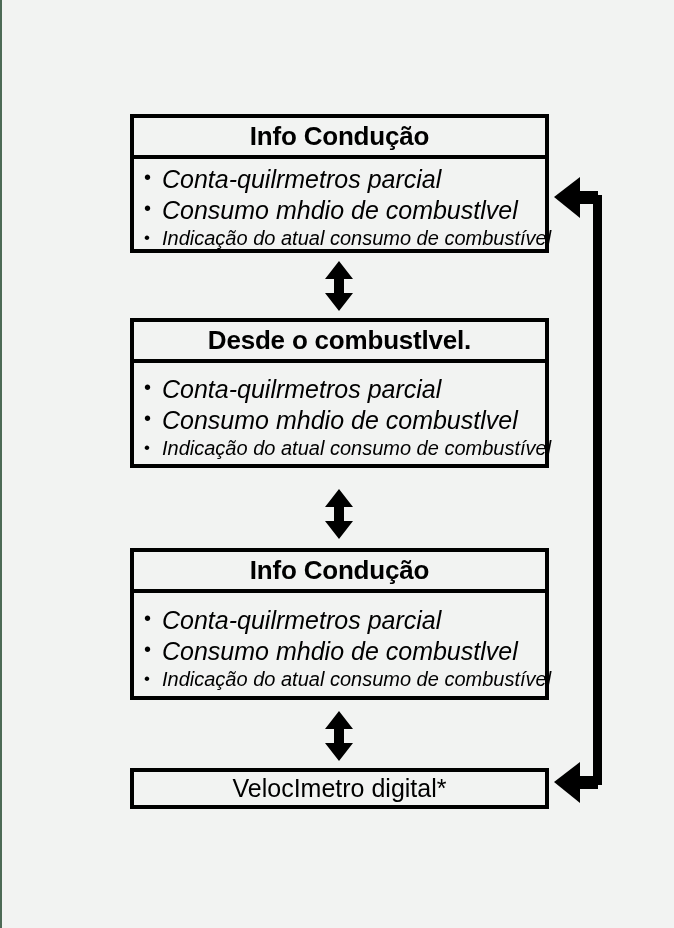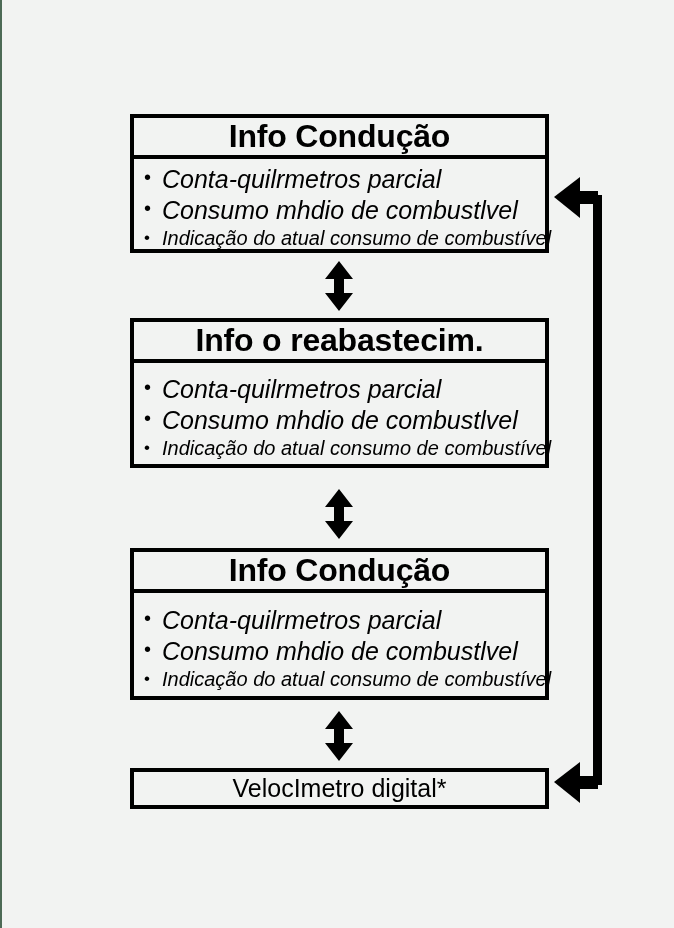--- a/index.html
+++ b/index.html
@@ -29,21 +29,21 @@
     border: 4px solid #000000;
   }
   .box-header {
     box-sizing: border-box;
     height: 41px;
     border-bottom: 4px solid #000000;
     display: flex;
     align-items: center;
     justify-content: center;
     font-weight: bold;
-    font-size: 32px;
+    font-size: 26px;
     letter-spacing: -0.2px;
     color: #000;
     line-height: 1;
     padding-bottom: 2px;
   }
   .box-body {
     box-sizing: border-box;
     padding: 5px 0 4px 10px;
   }
   .bullet-row {
@@ -128,21 +128,21 @@
     </div>
   </div>
 
   <div class="vArrow" style="left:320px; top:261px;">
     <svg width="34" height="50" viewBox="0 0 34 50">
       <polygon points="17,0 31,18 22,18 22,32 31,32 17,50 3,32 12,32 12,18 3,18" fill="#000"></polygon>
     </svg>
   </div>
 
   <div class="box" style="left:128px; top:318px; width:419px; height:150px;">
-    <div class="box-header">Info o reabastecim.</div>
+    <div class="box-header">Desde o combustlvel.</div>
     <div class="box-body" style="padding-top:11px;">
       <div class="bullet-row lg">
         <span class="bullet-dot">•</span>
         <span class="bullet-text">Conta-quilrmetros parcial</span>
       </div>
       <div class="bullet-row lg">
         <span class="bullet-dot">•</span>
         <span class="bullet-text">Consumo mhdio de combustlvel</span>
       </div>
       <div class="bullet-row sm">

